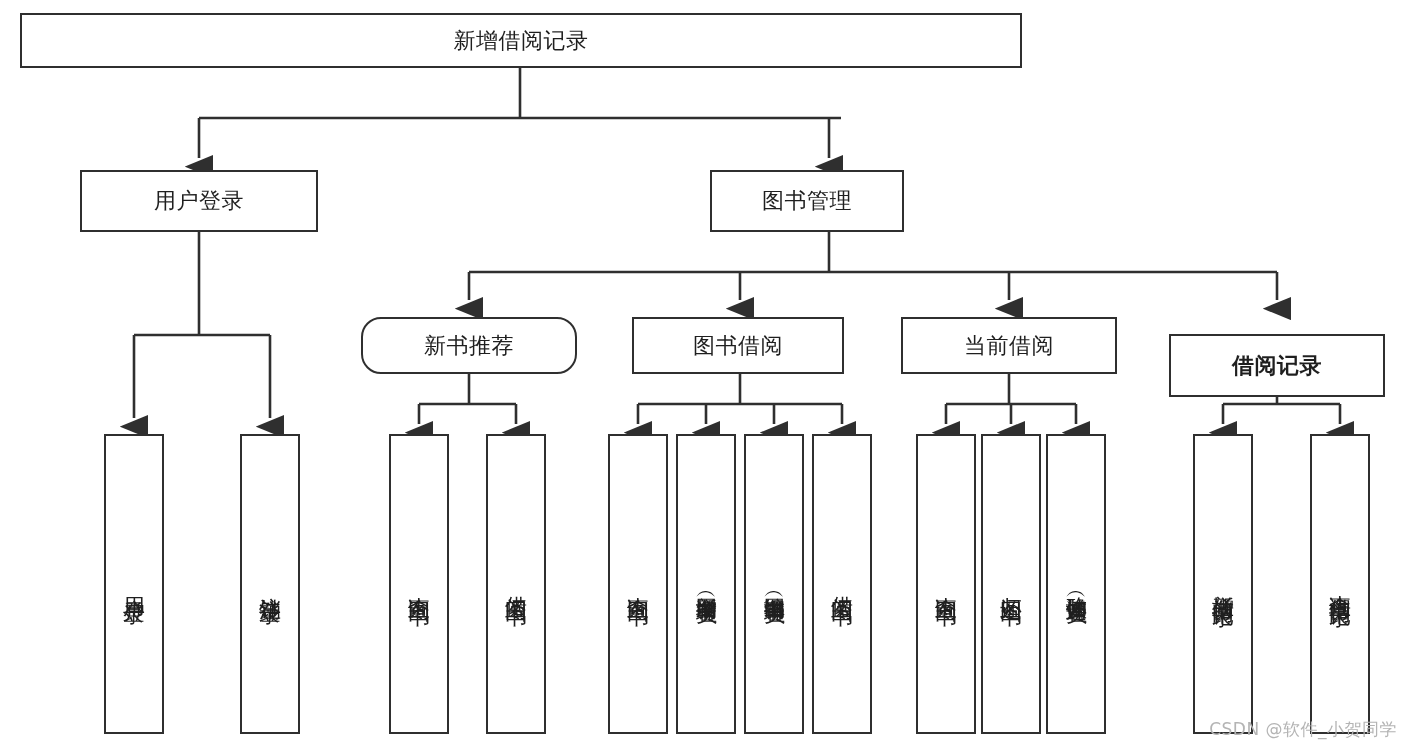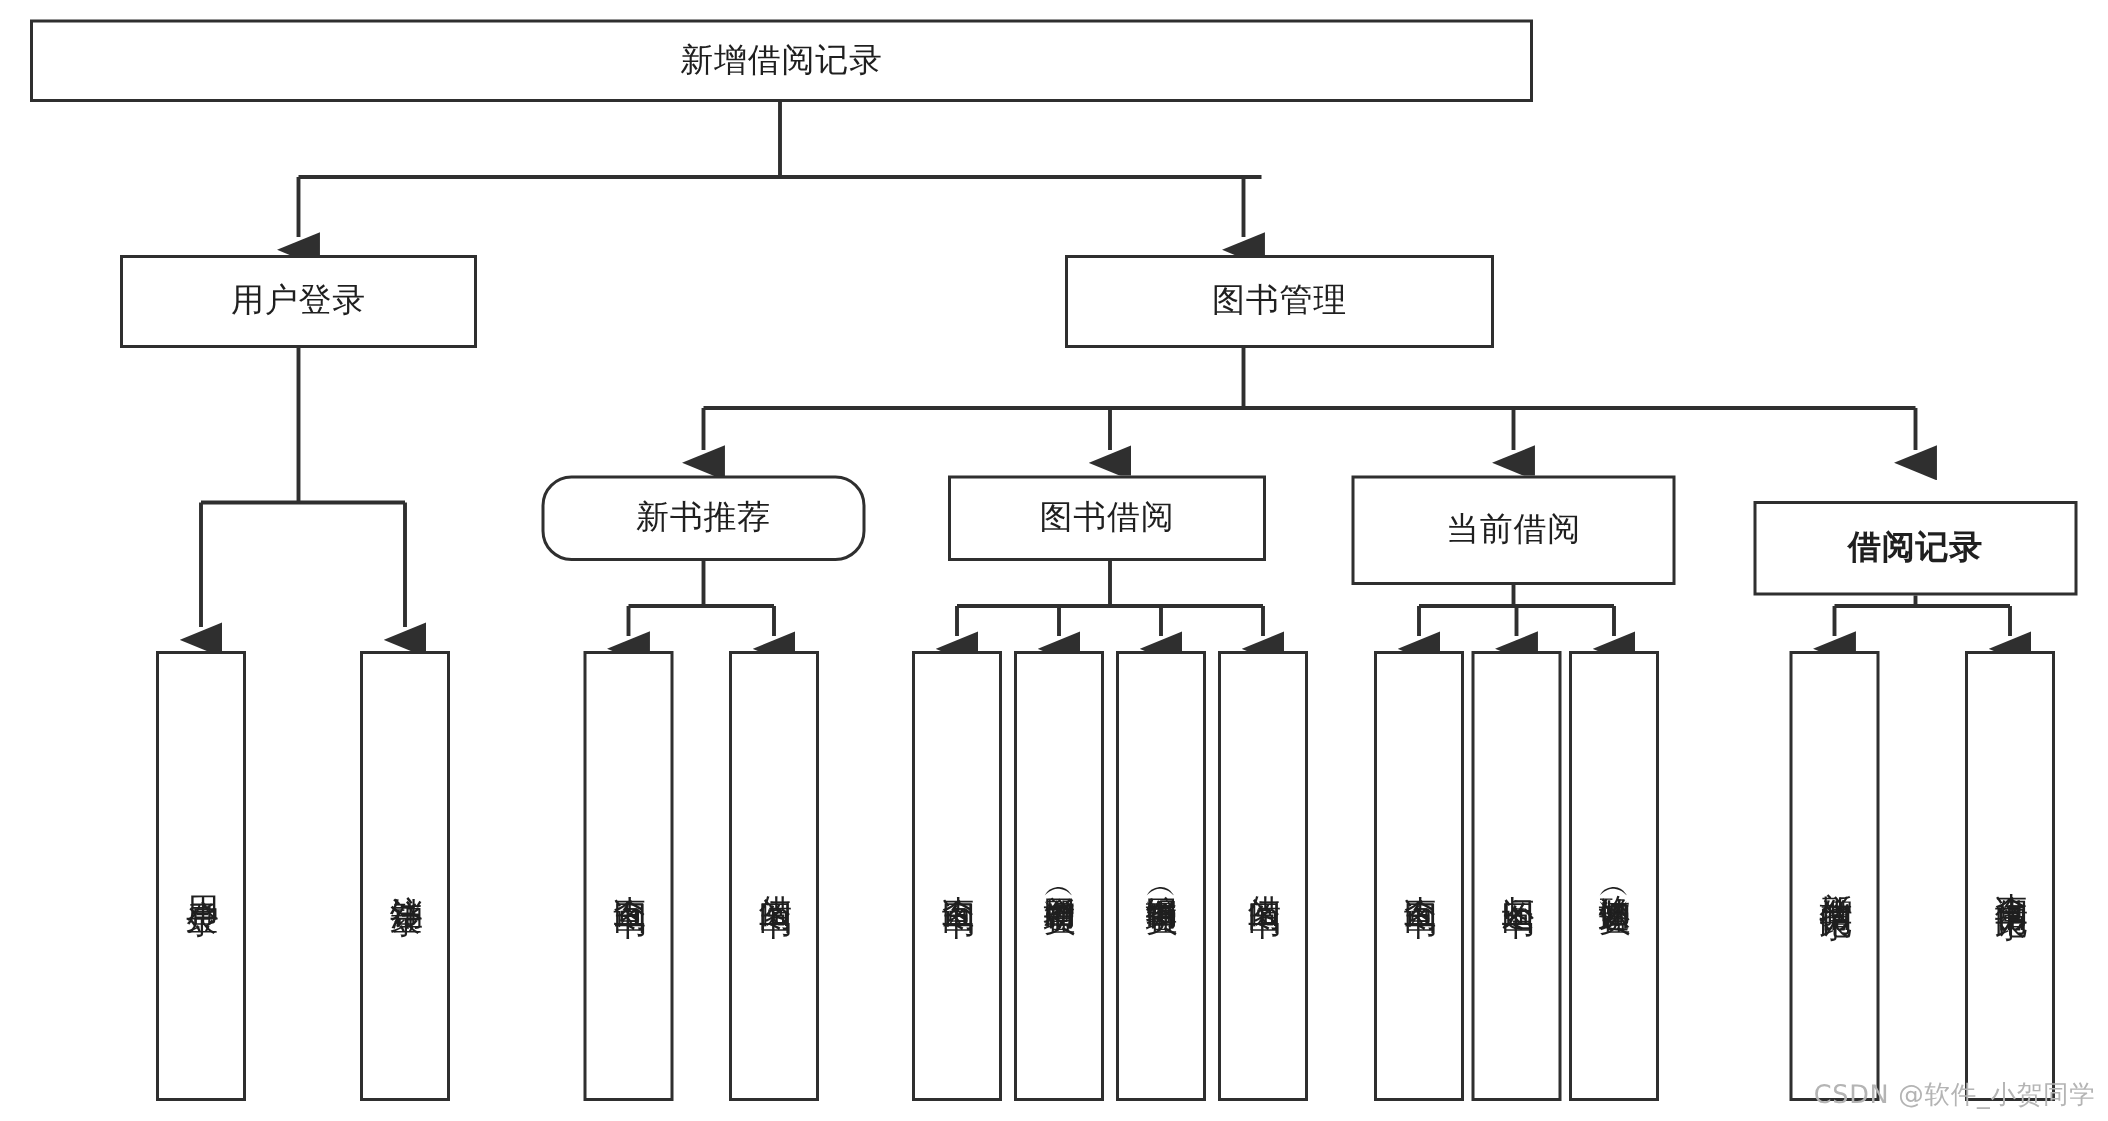--- a/index.html
+++ b/index.html
@@ -124,33 +124,33 @@
   </svg>
 
   <div class="node" style="left:20px; top:13px; width:1002px; height:55px;">
     <span class="node-label">新增借阅记录</span>
   </div>
 
   <div class="node" style="left:80px; top:170px; width:238px; height:62px;">
     <span class="node-label">用户登录</span>
   </div>
 
-  <div class="node" style="left:710px; top:170px; width:286px; height:62px;">
+  <div class="node" style="left:710px; top:170px; width:194px; height:62px;">
     <span class="node-label">图书管理</span>
   </div>
 
   <div class="node" style="left:361px; top:317px; width:216px; height:57px;border-radius:20px;">
     <span class="node-label">新书推荐</span>
   </div>
 
   <div class="node" style="left:632px; top:317px; width:212px; height:57px;">
     <span class="node-label">图书借阅</span>
   </div>
 
-  <div class="node" style="left:901px; top:317px; width:216px; height:73px;">
+  <div class="node" style="left:901px; top:317px; width:216px; height:57px;">
     <span class="node-label">当前借阅</span>
   </div>
 
   <div class="node" style="left:1169px; top:334px; width:216px; height:63px;font-weight:bold;">
     <span class="node-label">借阅记录</span>
   </div>
 
   <div class="node vertical" style="left:104px; top:434px; width:60px; height:300px;">
     <span class="node-label">用户登录</span>
   </div>

